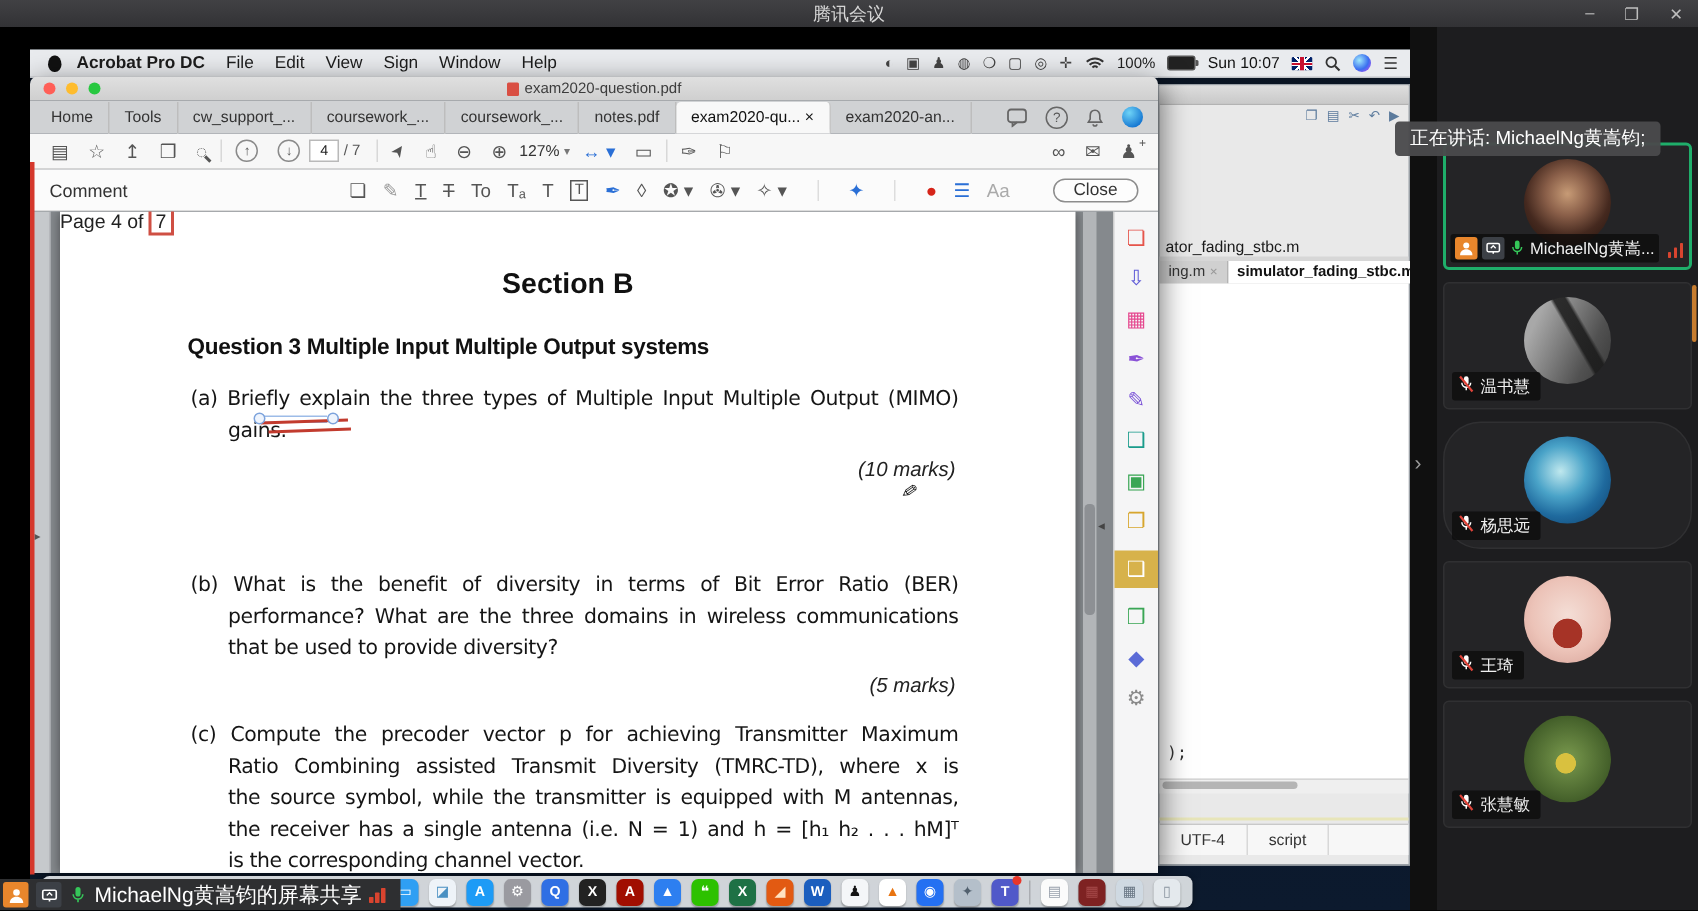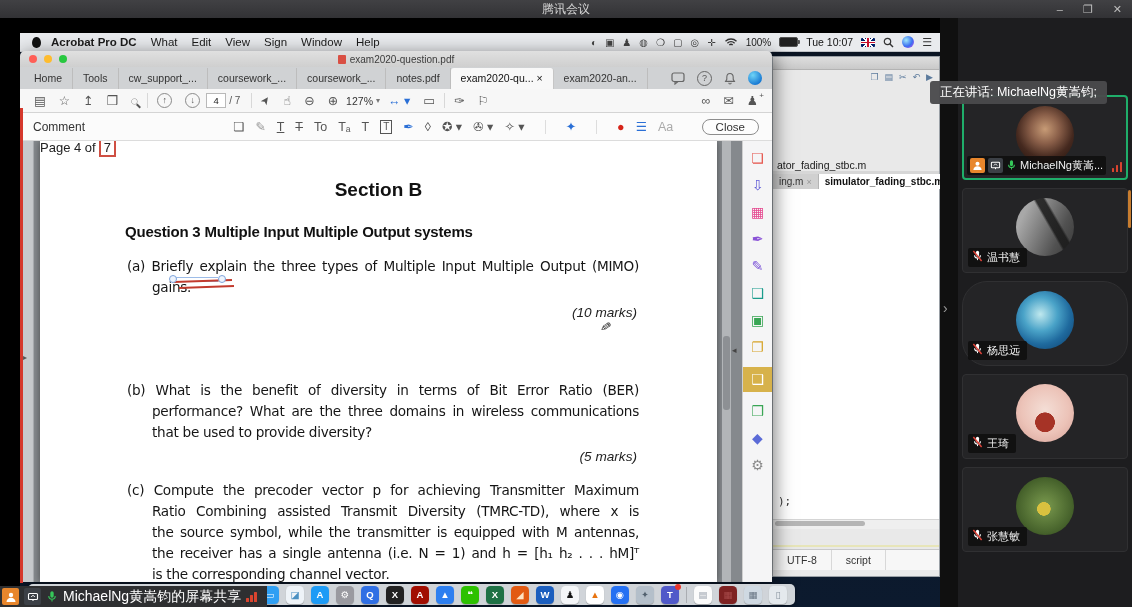--- a/index.html
+++ b/index.html
@@ -196,21 +196,21 @@
     </div>
   </div>
 
   <div class="abs" id="screen">
     <div class="abs" id="letterbox"></div>
 
     <div class="abs" id="macbar">
       <span id="apple-logo"></span>
       <span id="mac-menus">
           <span class="mi bold">Acrobat Pro DC</span>
-          <span class="mi">What</span>
+          <span class="mi">File</span>
           <span class="mi">Edit</span>
           <span class="mi">View</span>
           <span class="mi">Sign</span>
           <span class="mi">Window</span>
           <span class="mi">Help</span>
         </span>
       <span id="mac-status">
         <span id="status-icons">
             <span class="sic">◐</span>
             <span class="sic">▣</span>
@@ -221,21 +221,21 @@
             <span class="sic">◎</span>
             <span class="sic">✛</span>
           </span>
         <svg width="14" height="10" viewBox="0 0 14 10">
           <path d="M1.5 4.2a8 8 0 0 1 11 0" fill="none" stroke="#333" stroke-width="1.3"></path>
           <path d="M3.4 6.2a5 5 0 0 1 7.2 0" fill="none" stroke="#333" stroke-width="1.3"></path>
           <path d="M5.3 8a2.5 2.5 0 0 1 3.4 0" fill="none" stroke="#333" stroke-width="1.3"></path>
         </svg>
         <span id="battery-pct">100%</span>
         <span class="batt"></span>
-        <span id="mac-clock">Tue 10:07</span>
+        <span id="mac-clock">Sun 10:07</span>
         <span class="flag"></span>
         <svg width="11" height="11" viewBox="0 0 11 11">
           <circle cx="4.5" cy="4.5" r="3.2" fill="none" stroke="#333" stroke-width="1.2"></circle>
           <line x1="7" y1="7" x2="10" y2="10" stroke="#333" stroke-width="1.4"></line>
         </svg>
         <span class="siri"></span>
         <span id="menu-list-icon">☰</span>
       </span>
     </div>
 
@@ -253,21 +253,21 @@
         <span class="mltab"><span>ing.m</span><span class="x">×</span></span>
         <span class="mltab active"><span>simulator_fading_stbc.m</span></span>
 
       </div>
       <div class="abs" id="ml-editor"></div>
       <div class="abs" id="ml-code">);</div>
       <div class="abs" id="ml-hscroll"></div>
       <div class="abs" id="ml-hthumb"></div>
       <div class="abs" id="ml-yellowline"></div>
       <div class="abs" id="ml-status">
-        <span class="ml-cell">UTF-8</span>
+        <span class="ml-cell">UTF-4</span>
         <span class="ml-cell">script</span>
       </div>
     </div>
 
     <div class="abs" id="awin">
       <div class="abs" id="atitlebar">
         <div class="abs" id="lights">
           <span class="light l-red"></span>
           <span class="light l-yellow"></span>
           <span class="light l-green"></span>

